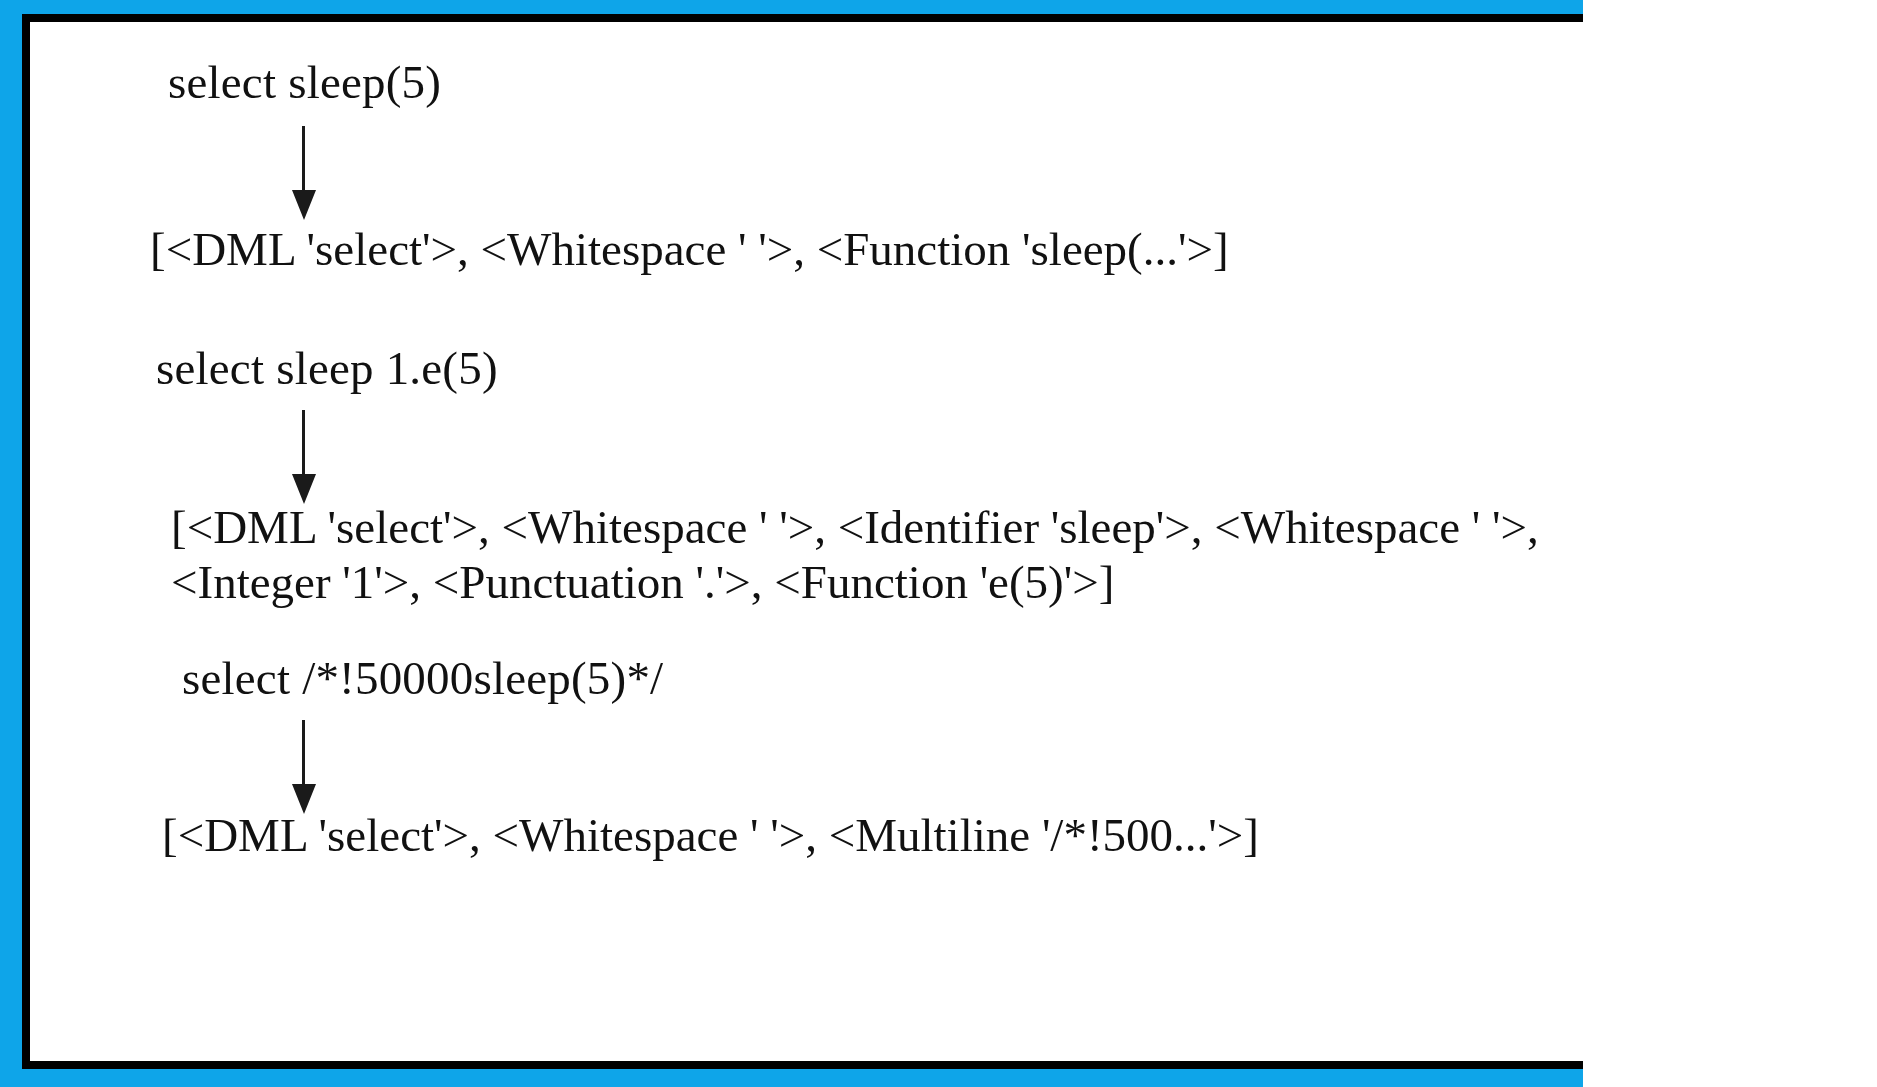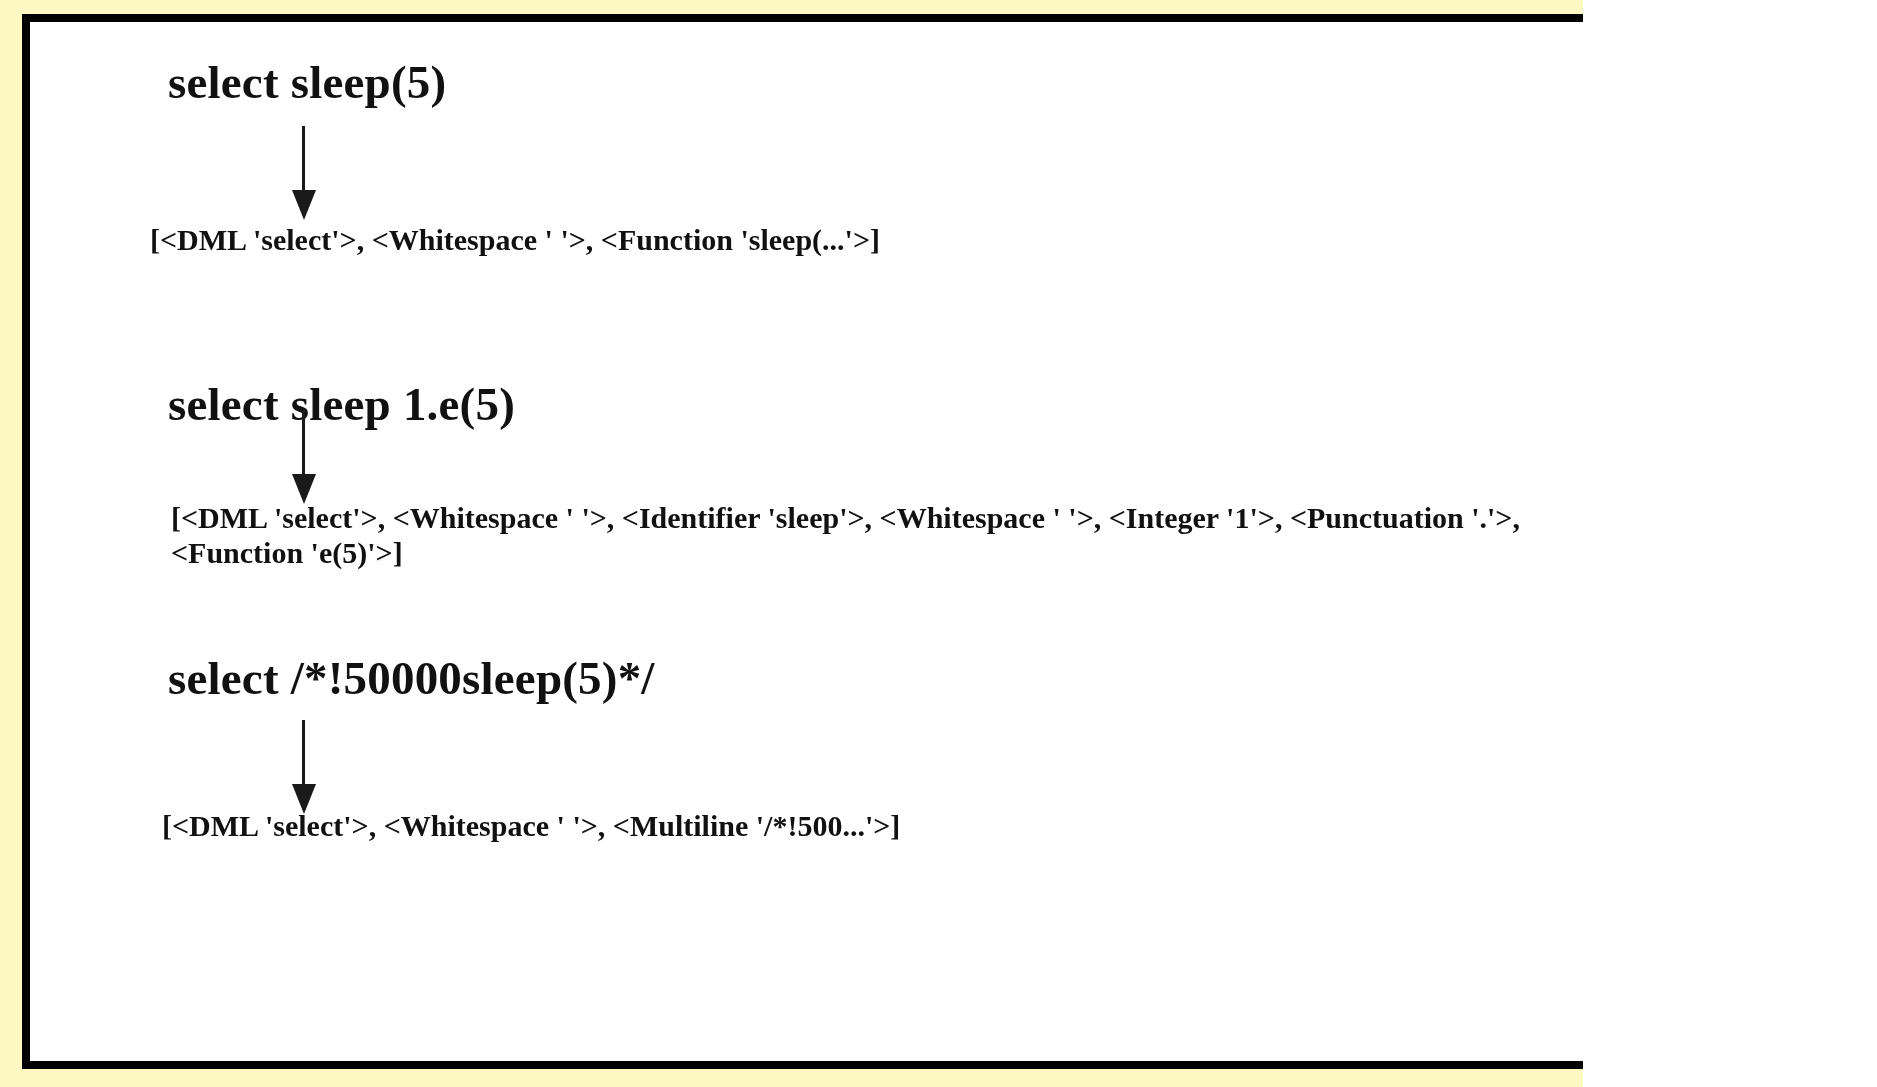--- a/index.html
+++ b/index.html
@@ -8,24 +8,23 @@
     background: #ffffff;
   }
   body {
     font-family: "Liberation Serif", "DejaVu Serif", serif;
     color: #000000;
   }
   #figure {
     position: relative;
     width: 1583px;
     height: 1087px;
-    background: #fef9c3;
+    background: #0ea5e9;
     box-sizing: border-box;
     overflow: hidden;
-    font-weight: bold;
   }
   .frame {
     position: absolute;
     left: 22px;
     top: 14px;
     width: 1833px;
     height: 1055px;
     border: 8px solid #000000;
     box-sizing: border-box;
     background: #ffffff;
@@ -45,21 +44,21 @@
   .query {
     position: absolute;
     font-size: 47px;
     line-height: 1.05;
     letter-spacing: 0.2px;
     white-space: pre;
     color: #111111;
   }
   .tokens {
     position: absolute;
-    font-size: 30px;
+    font-size: 47px;
     line-height: 1.18;
     letter-spacing: 0px;
     white-space: pre-wrap;
     color: #111111;
   }
   .arrow {
     position: absolute;
     width: 34px;
   }
   .arrow .shaft {
@@ -80,28 +79,28 @@
   }
 
   
   #q1 { left: 138px; top: 36px; }
   #a1 { left: 256px; top: 104px; height: 96px; }
   #a1 .shaft { height: 70px; }
   #a1 .head { top: 64px; }
   #t1 { left: 120px; top: 200px; width: 1650px; }
 
   
-  #q2 { left: 138px; top: 322px; margin-top: 36px; }
+  #q2 { left: 126px; top: 322px; }
   #a2 { left: 256px; top: 388px; height: 96px; }
   #a2 .shaft { height: 70px; }
   #a2 .head { top: 64px; }
   #t2 { left: 118px; top: 478px; width: 1390px; margin-left: 23px; }
 
   
-  #q3 { left: 138px; top: 632px; text-align: center; }
+  #q3 { left: 152px; top: 632px; text-align: center; }
   #a3 { left: 256px; top: 698px; height: 96px; }
   #a3 .shaft { height: 70px; }
   #a3 .head { top: 64px; }
   #t3 { left: 132px; top: 786px; width: 1650px; }
 </style>
 </head>
 <body>
 
 <div id="figure">
   <div class="frame">

